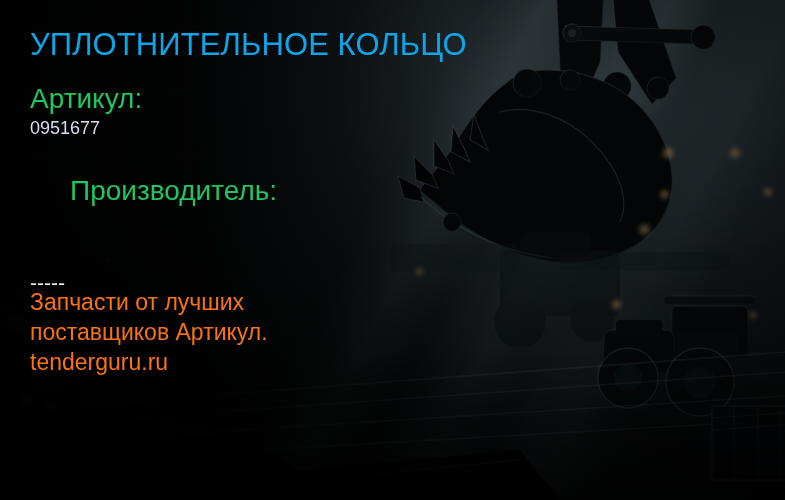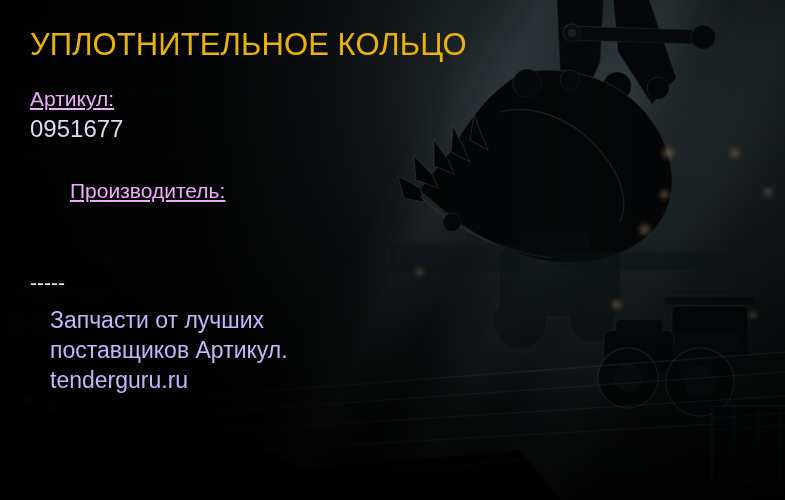--- a/index.html
+++ b/index.html
@@ -83,36 +83,35 @@
     height: 500px;
   }
 
   #product-title {
     position: absolute;
     left: 0;
     top: 26px;
     font-size: 31px;
     line-height: 38px;
     letter-spacing: .1px;
-    color: #eab308;
+    color: #0ea5e9;
     white-space: nowrap;
   }
 
   .field { position: absolute; left: 0; }
   .field-label {
     display: block;
-    font-size: 21px;
+    font-size: 28px;
     line-height: 29px;
-    color: #f0abfc;
+    color: #22c55e;
     white-space: nowrap;
-    text-decoration: underline;
   }
   .field-value {
     display: block;
-    font-size: 24px;
+    font-size: 18px;
     line-height: 31px;
     color: #dcdcf6;
     white-space: nowrap;
   }
 
   #field-article { top: 84px; }
   #field-manufacturer { top: 176px; margin-left: 40px; }
 
   #divider {
     position: absolute;
@@ -120,25 +119,24 @@
     top: 270px;
     font-size: 21px;
     line-height: 26px;
     color: #f2f2f2;
     letter-spacing: 0px;
   }
 
   #tagline {
     position: absolute;
     left: 0;
-    top: 305px;
+    top: 287px;
     font-size: 23px;
     line-height: 30px;
-    color: #c4b5fd;
-    margin-left: 20px;
+    color: #f97316;
   }
   #tagline .tl { display: block; white-space: nowrap; }
 </style>
 </head>
 <body>
 
 <div id="card">
 
   <div class="bg-layer" id="bg-base"></div>
 

